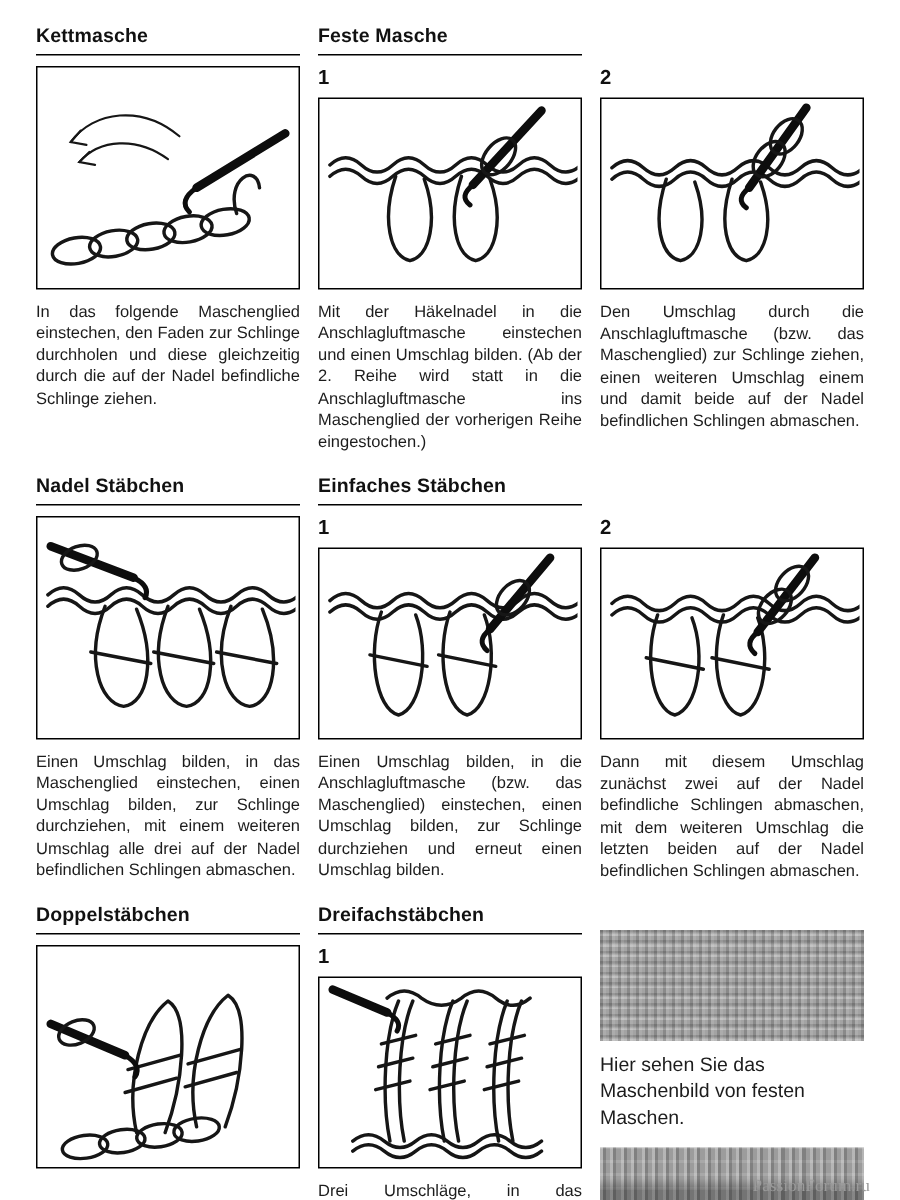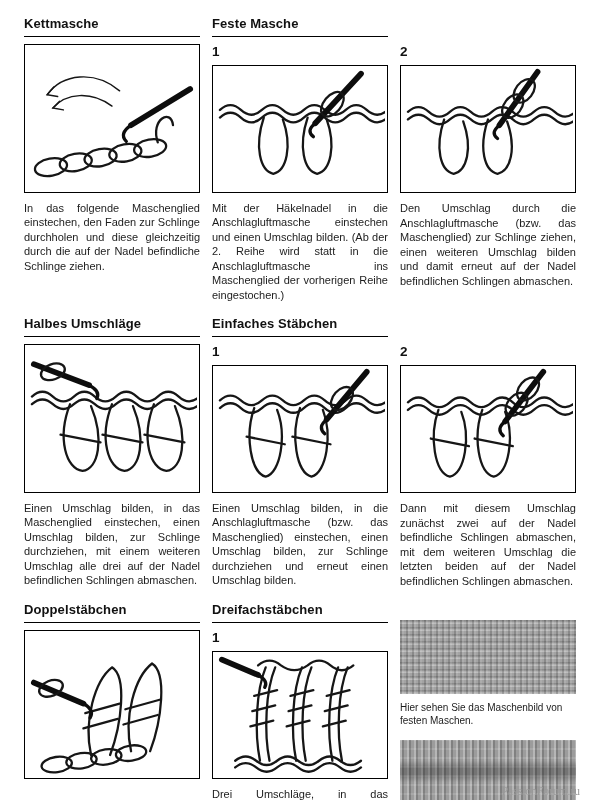--- a/index.html
+++ b/index.html
@@ -74,21 +74,21 @@
     height:64px;
     margin-top:12px;
     background-color:#9c9c9c;
     background-image:
       linear-gradient(0deg, transparent 34%, rgba(0,0,0,0.26) 46%, rgba(0,0,0,0.26) 56%, transparent 68%),
       repeating-linear-gradient(90deg, rgba(255,255,255,0.26) 0 2px, rgba(0,0,0,0.18) 2px 4px, transparent 4px 7px),
       repeating-linear-gradient(0deg, rgba(255,255,255,0.12) 0 2px, transparent 2px 9px);
   }
   .swatch-caption{
     margin:7px 0 0 0;
-    font-size:10px;
+    font-size:13px;
     line-height:1.32;
     text-align:left;
     color:#1c1c1c;
   }
   .watermark{
     position:absolute;
     right:20px;
     bottom:3px;
     font-family:"Liberation Serif", serif;
     font-size:11.5px;
@@ -154,25 +154,25 @@
           <g class="yarn">
             <path d="M42 54 C 32 84 38 108 52 111 C 66 108 72 84 62 56"></path>
             <path d="M88 54 C 78 84 84 108 98 111 C 112 108 118 84 108 56"></path>
           </g>
           <path class="hook" d="M140 4 L100 60"></path>
           <path class="hookc" d="M100 60 q-10 8 -2 14"></path>
           <ellipse class="yarn" cx="114" cy="40" rx="9" ry="14" transform="rotate(38 114 40)"></ellipse>
           <ellipse class="yarn" cx="126" cy="24" rx="9" ry="14" transform="rotate(38 126 24)"></ellipse>
         </svg>
       </div>
-      <p class="caption">Den Umschlag durch die Anschlagluftmasche (bzw. das Maschenglied) zur Schlinge ziehen, einen weiteren Umschlag bilden und damit erneut auf der Nadel befindlichen Schlingen abmaschen.</p>
-    </section>
-
-    <section class="cell">
-      <h2 class="title">Halbes Umschläge</h2>
+      <p class="caption">Den Umschlag durch die Anschlagluftmasche (bzw. das Maschenglied) zur Schlinge ziehen, einen weiteren Umschlag einem und damit beide auf der Nadel befindlichen Schlingen abmaschen.</p>
+    </section>
+
+    <section class="cell">
+      <h2 class="title">Nadel Stäbchen</h2>
       <div class="fig tall">
         <svg viewBox="0 0 176 150">
           <path class="yarn" d="M4 52 q11 -10 22 0 t22 0 t22 0 t22 0 t22 0 t22 0 t22 0 t22 0"></path>
           <path class="yarn" d="M4 60 q11 -10 22 0 t22 0 t22 0 t22 0 t22 0 t22 0 t22 0 t22 0"></path>
           <g class="yarn">
             <path d="M44 60 C 30 96 40 128 57 130 C 74 128 80 96 66 62"></path>
             <path d="M34 92 L76 100"></path>
             <path d="M88 60 C 74 96 84 128 101 130 C 118 128 124 96 110 62"></path>
             <path d="M78 92 L120 100"></path>
             <path d="M132 60 C 118 96 128 128 145 130 C 162 128 168 96 154 62"></path>

